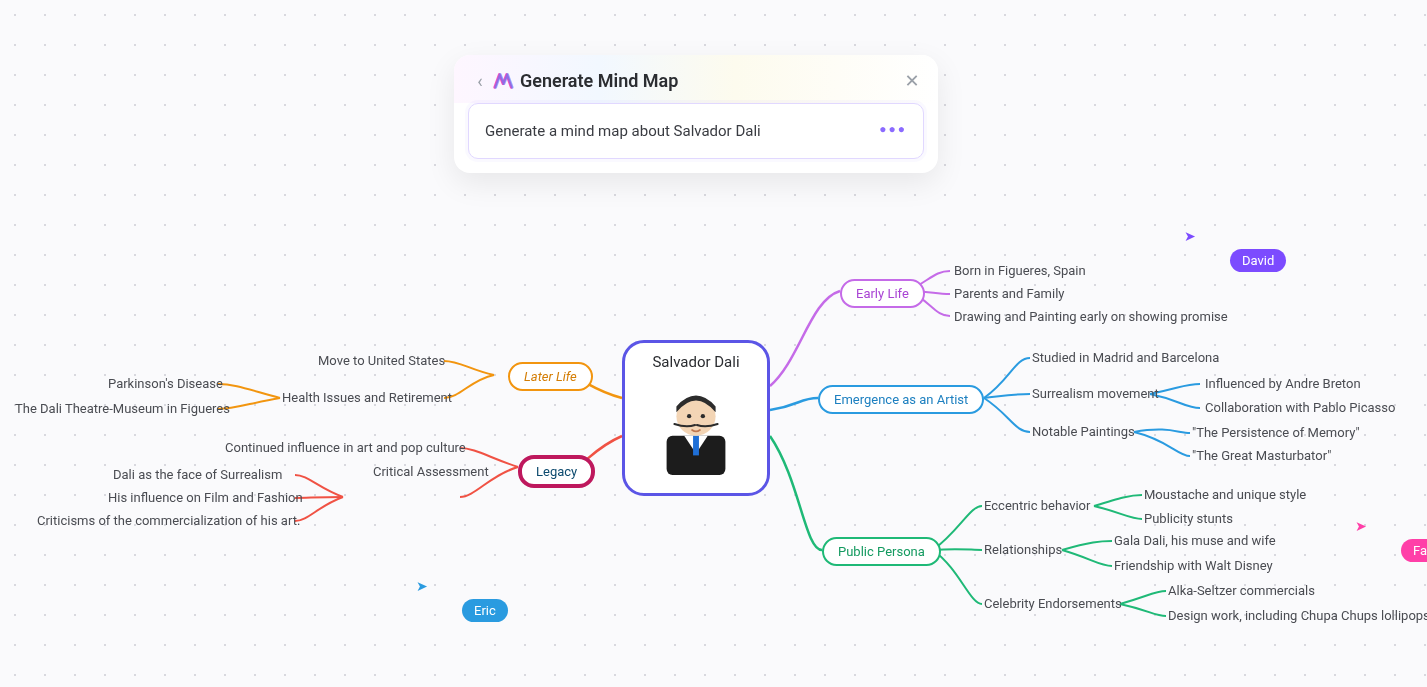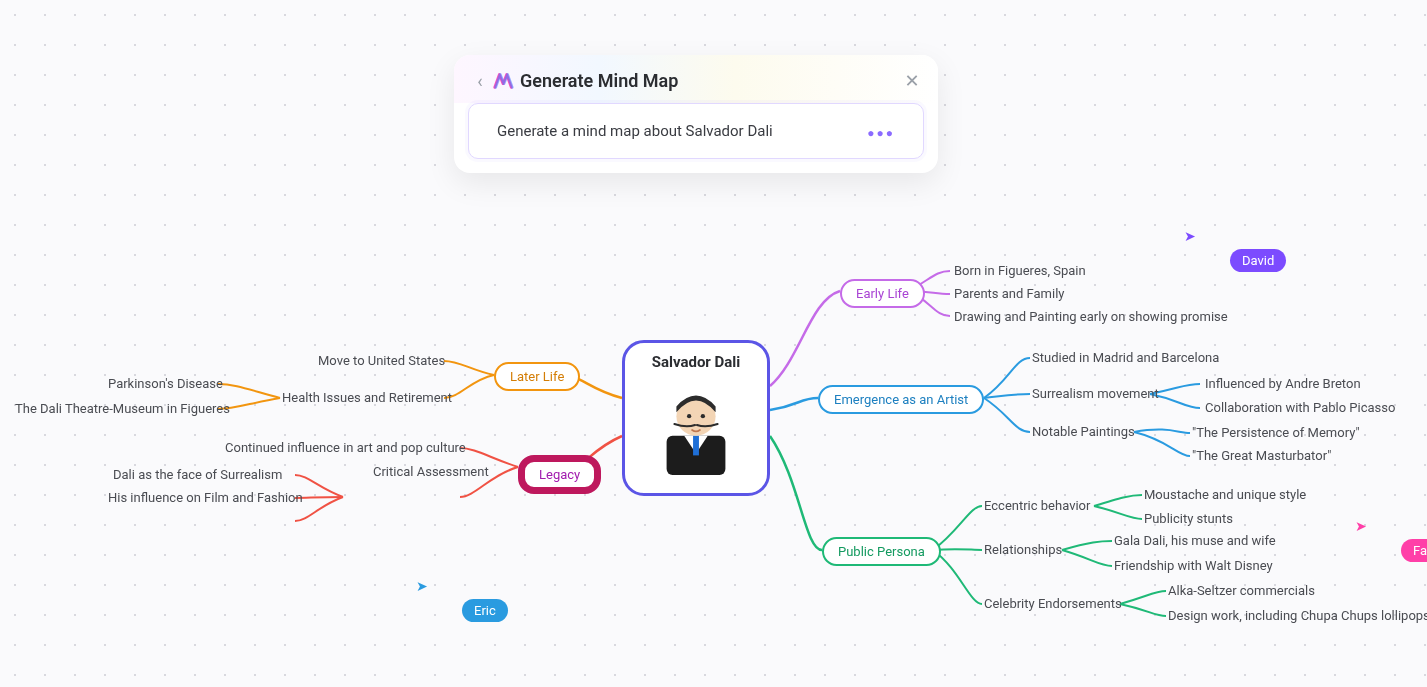--- a/index.html
+++ b/index.html
@@ -43,22 +43,22 @@
   .panel-title { font-weight: 600; color: #2b2d31; font-size: 18px; }
   .panel-close {
     margin-left: auto; color: #9aa0a8; font-size: 18px; cursor: pointer;
     width: 20px; text-align: center;
   }
   .prompt-box {
     margin: 0 14px 14px 14px;
     border: 1px solid #e1d8ff;
     background: #fff;
     border-radius: 10px;
-    padding: 18px 28px;
-    display: flex; align-items: flex-end;
+    padding: 18px 16px;
+    display: flex; align-items: flex-start;
     box-shadow: 0 0 0 3px rgba(130,100,255,0.04);
   }
   .prompt-text { color: #3a3c42; font-size: 15px; }
   .loader { margin-left: auto; color: #8b6bff; letter-spacing: 2px; font-size: 12px; }
   
   .canvas { position: absolute; inset: 0; }
   svg.connectors { position: absolute; inset:0; width:100%; height:100%; }
   .node {
     position: absolute;
     font-size: 13px;
@@ -74,35 +74,35 @@
   .center-node {
     position: absolute;
     left: 622px; top: 340px;
     width: 148px; height: 156px;
     border: 3px solid #5b55e6;
     border-radius: 22px;
     background: #fff;
     display: flex; flex-direction: column; align-items: center;
     padding: 10px 8px;
   }
-  .center-title { font-weight: 700; color: #2b2d31; font-size: 15px; margin-bottom: 6px;}
+  .center-title { font-weight: 400; color: #2b2d31; font-size: 15px; margin-bottom: 6px;}
   .avatar { width: 98px; height: 98px; }
   
   .cursor-tag { position: absolute; }
   .cursor-arrow { font-size: 14px; }
   .cursor-label {
     display: inline-block; padding: 4px 12px; border-radius: 14px;
     color: #fff; font-size: 13px; margin-top: 4px; margin-left: 46px;
   }
   
   .border-purple { border: 2px solid #c56be8; color: #a944d4; }
   .border-blue   { border: 2px solid #2a9be0; color: #1e80c0; }
   .border-green  { border: 2px solid #1fb977; color: #149a60; }
   .border-orange { border: 2px solid #f2950f; color: #d47e06; }
-  .border-red    { border: 7px solid #be185d; color: #a21caf; }
+  .border-red    { border: 4px solid #be185d; color: #0c4a6e; }
 </style>
 </head>
 <body>
 
 <div class="canvas">
 
   <svg class="connectors">
 
     <path d="M770 386 C800 360, 810 300, 840 291" stroke="#c56be8" stroke-width="2.5" fill="none"></path>
 
@@ -189,31 +189,32 @@
   <div class="node leaf" style="left:984px; top:498px;">Eccentric behavior</div>
   <div class="node leaf" style="left:984px; top:542px;">Relationships</div>
   <div class="node leaf" style="left:984px; top:596px;">Celebrity Endorsements</div>
   <div class="node leaf" style="left:1144px; top:487px;">Moustache and unique style</div>
   <div class="node leaf" style="left:1144px; top:511px;">Publicity stunts</div>
   <div class="node leaf" style="left:1114px; top:533px;">Gala Dali, his muse and wife</div>
   <div class="node leaf" style="left:1114px; top:558px;">Friendship with Walt Disney</div>
   <div class="node leaf" style="left:1168px; top:583px;">Alka-Seltzer commercials</div>
   <div class="node leaf" style="left:1168px; top:608px;">Design work, including Chupa Chups lollipops</div>
 
-  <div class="node box border-orange" style="left:494px; top:362px;">Later Life</div>
+  <div class="node box border-orange" style="left:508px; top:362px;font-style:italic;">Later Life</div>
   <div class="node leaf" style="left:318px; top:353px;">Move to United States</div>
   <div class="node leaf" style="left:282px; top:390px;">Health Issues and Retirement</div>
   <div class="node leaf" style="left:108px; top:376px;">Parkinson's Disease</div>
   <div class="node leaf" style="left:15px; top:401px;">The Dali Theatre-Museum in Figueres</div>
 
   <div class="node box border-red" style="left:518px; top:455px;">Legacy</div>
   <div class="node leaf" style="left:225px; top:440px;">Continued influence in art and pop culture</div>
   <div class="node leaf" style="left:345px; top:464px;margin-left:28px;">Critical Assessment</div>
   <div class="node leaf" style="left:113px; top:467px;">Dali as the face of Surrealism</div>
   <div class="node leaf" style="left:108px; top:490px;">His influence on Film and Fashion</div>
+  <div class="node leaf" style="left:37px; top:513px;">Criticisms of the commercialization of his art.</div>
 
   <div class="cursor-tag" style="left:1184px; top:226px;">
     <span class="cursor-arrow" style="color:#7c4bff;">➤</span><br>
     <span class="cursor-label" style="background:#7c4bff;">David</span>
   </div>
   <div class="cursor-tag" style="left:1355px; top:516px;">
     <span class="cursor-arrow" style="color:#ff3fa8;">➤</span><br>
     <span class="cursor-label" style="background:#ff3fa8;">Fabian</span>
   </div>
   <div class="cursor-tag" style="left:416px; top:576px;">

